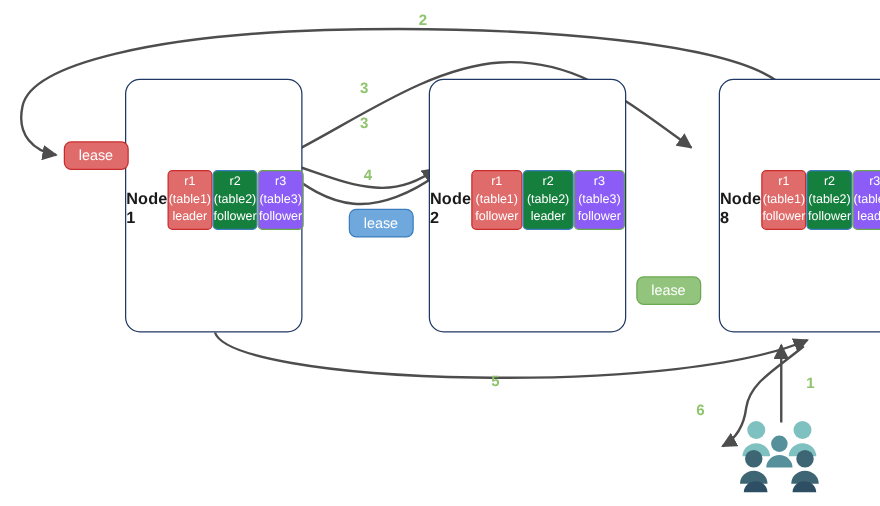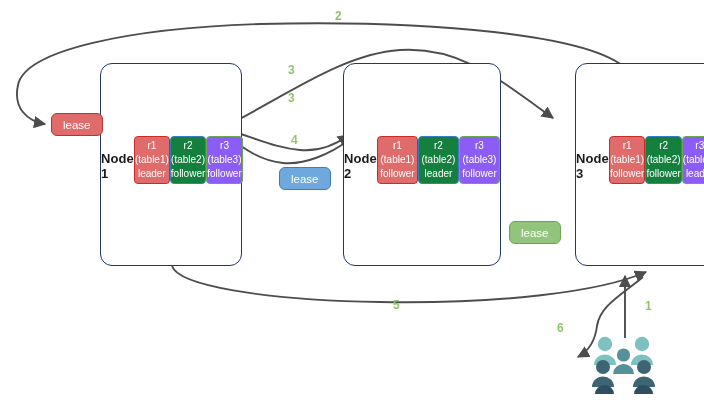--- a/index.html
+++ b/index.html
@@ -161,21 +161,21 @@
       <span>r2 (table2)</span>
       <span>leader</span>
     </div>
     <div class="replica r-green">
       <span>r3 (table3)</span>
       <span>follower</span>
     </div>
   </div>
 
   <div class="node-box" style="left:575px; top:63px; width:142px; height:203px;">
-    <div class="node-title">Node 3</div>
+    <div class="node-title">Node 8</div>
     <div class="replica r-red">
       <span>r1 (table1)</span>
       <span>follower</span>
     </div>
     <div class="replica r-blue">
       <span>r2 (table2)</span>
       <span>follower</span>
     </div>
     <div class="replica r-green">
       <span>r3 (table3)</span>

